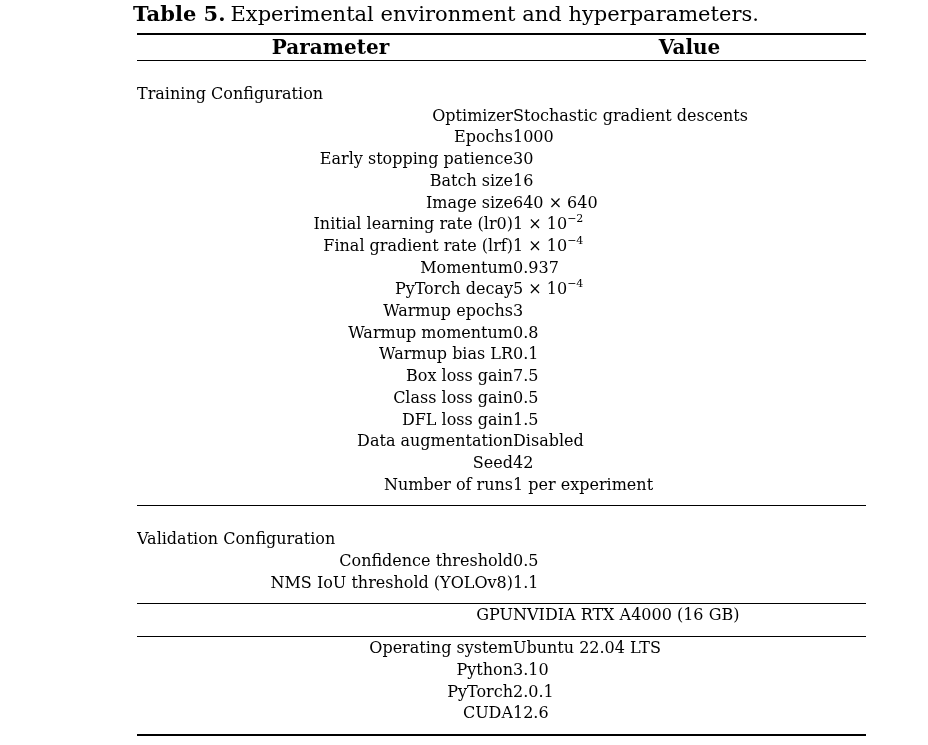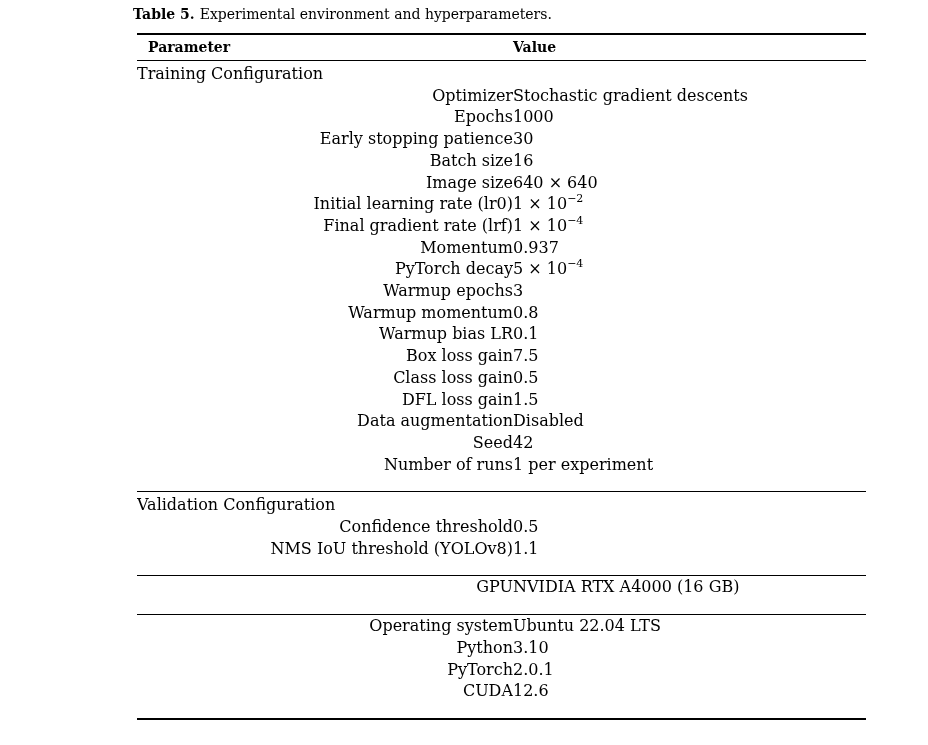--- a/index.html
+++ b/index.html
@@ -14,21 +14,21 @@
     width: 928px;
     height: 745px;
     background: #ffffff;
     overflow: hidden;
   }
   .caption {
     position: absolute;
     left: 133px;
     top: 4px;
     margin: 0;
-    font-size: 14px;
+    font-size: 21px;
     line-height: 20px;
     white-space: nowrap;
   }
   .cap-label {
     font-weight: bold;
     margin-right: 5px;
   }
   table.booktab {
     position: absolute;
     left: 137px;
@@ -36,42 +36,42 @@
     width: 729px;
     border-collapse: collapse;
     border-top: 2.5px solid #000;
     border-bottom: 2.5px solid #000;
     font-size: 16px;
     table-layout: fixed;
   }
   col.c1 { width: 376px; }
   col.c2 { width: 353px; }
   thead th {
-    text-align: left;
+    text-align: center;
     font-weight: bold;
-    font-size: 14px;
+    font-size: 20px;
     line-height: 20px;
     padding: 2px 0 3px 0;
     border-bottom: 1.5px solid #000;
   }
   thead th.th-param { padding-left: 11px; }
   tbody.section { border-top: 1.5px solid #000; }
   td {
     padding: 0;
     line-height: 21.7px;
     vertical-align: baseline;
     overflow: hidden;
     white-space: nowrap;
   }
   tr.section-header-row td {
-    padding-top: 2px;
+    padding-top: 22px;
     padding-left: 0;
   }
   td.param-cell { padding-left: 28px; text-align: right; }
-  tbody.section tr:last-child td { padding-bottom: 16px; }
+  tbody.section tr:last-child td { padding-bottom: 10px; }
   sup {
     font-size: 11px;
     line-height: 0;
     position: relative;
     top: -1px;
   }
 </style>
 </head>
 <body>
 

